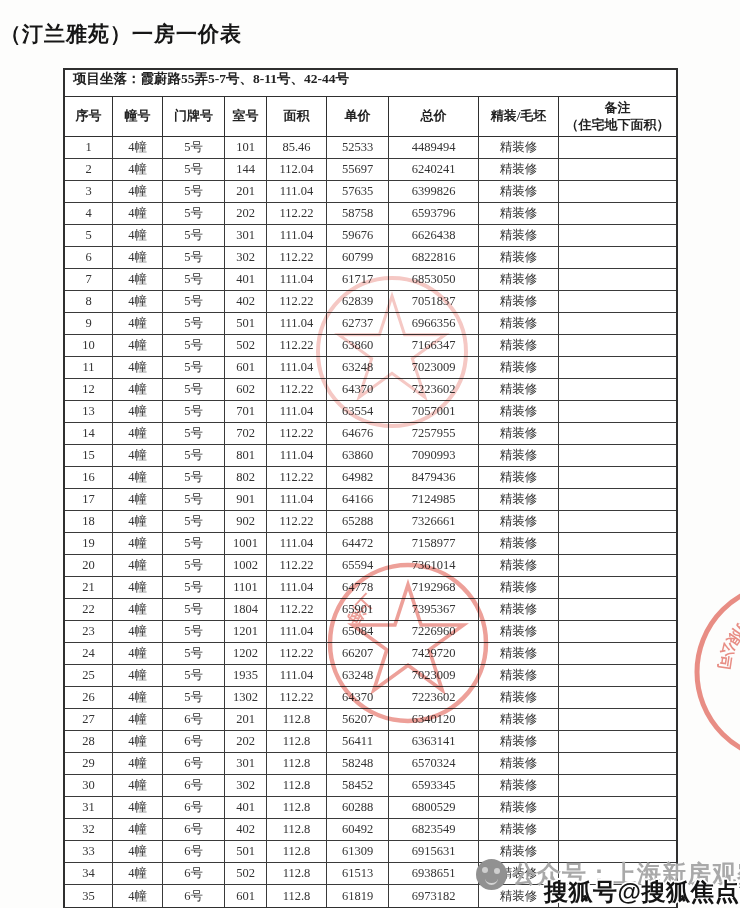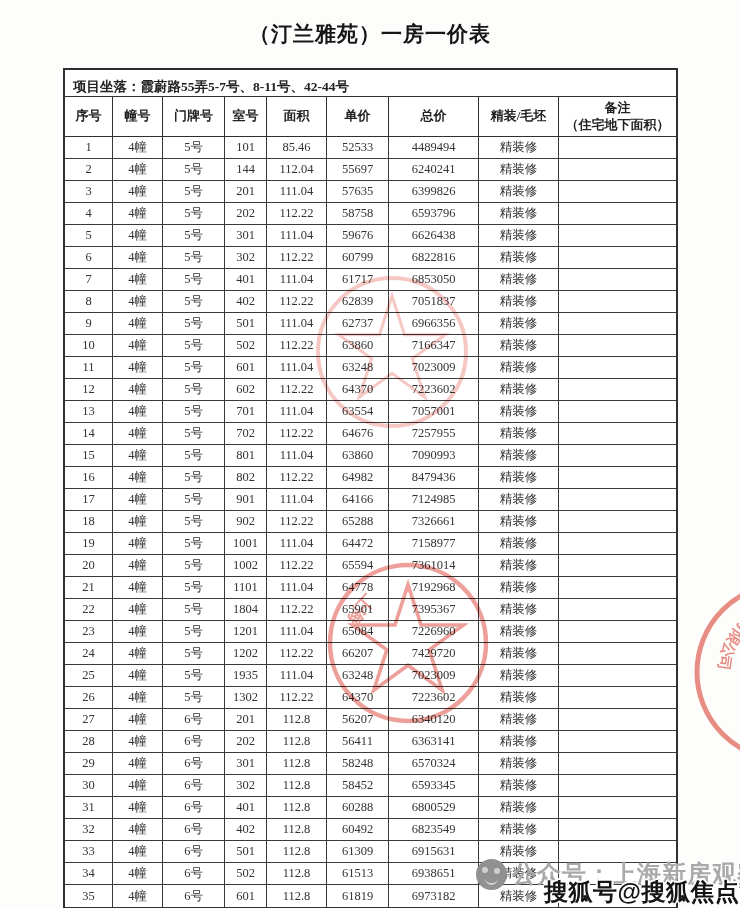--- a/index.html
+++ b/index.html
@@ -7,38 +7,37 @@
   body {
     position: relative;
     width: 740px; height: 908px;
     background: #fdfdfc;
     overflow: hidden;
     font-family: "Liberation Serif", serif;
     color: #2e2e2e;
   }
   .title {
     position: absolute; top: 20px; left: 0; width: 740px;
-    text-align: center;
     font-size: 21px; font-weight: bold; color: #161616;
     letter-spacing: 1px;
     font-family: "Liberation Serif", serif;
   }
   .grid {
     position: absolute; left: 63px; top: 68px; width: 615px;
     display: grid;
     grid-template-columns: 48px 50px 62px 42px 60px 62px 90px 80px 1fr;
     border: 2px solid #2f2f2f;
     background: #fff;
     z-index: 1;
   }
   .loc-row {
     grid-column: 1 / -1;
     height: 27px;
     border-bottom: 1px solid #2f2f2f;
-    display: flex; align-items: flex-end;
+    display: flex; align-items: flex-start;
     padding-left: 8px;
     font-size: 13.5px; font-weight: bold; color: #222;
   }
   .th {
     height: 40px;
     border-right: 1px solid #2f2f2f;
     border-bottom: 1px solid #2f2f2f;
     display: flex; align-items: center; justify-content: center;
     text-align: center;
     font-size: 13px; font-weight: bold; color: #222;

